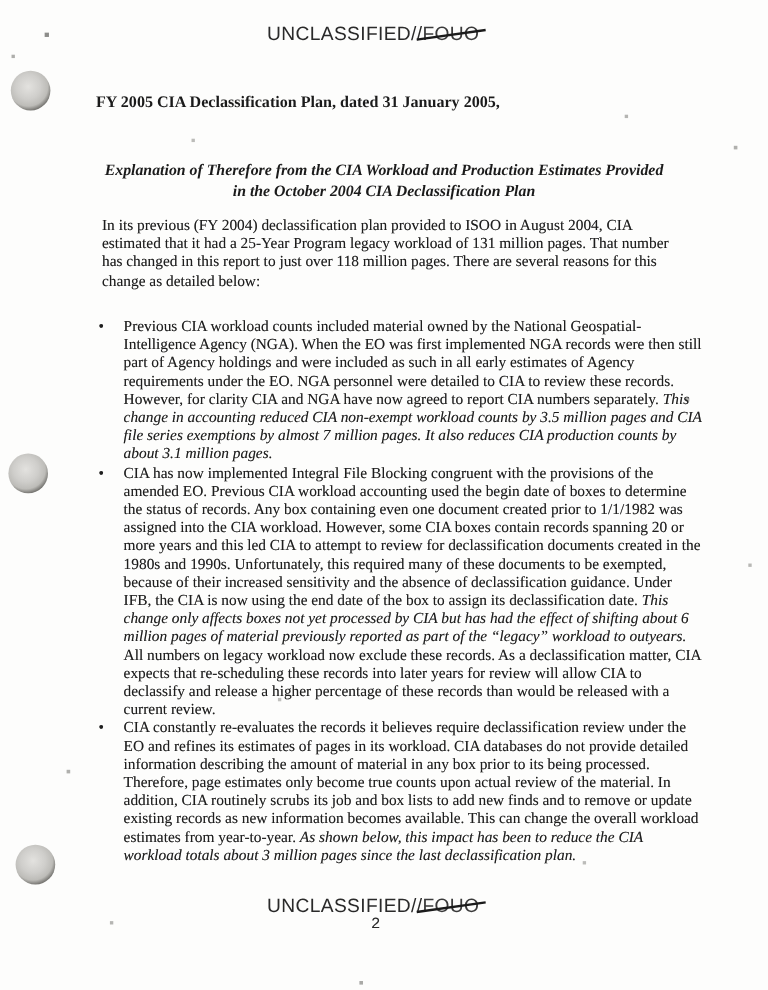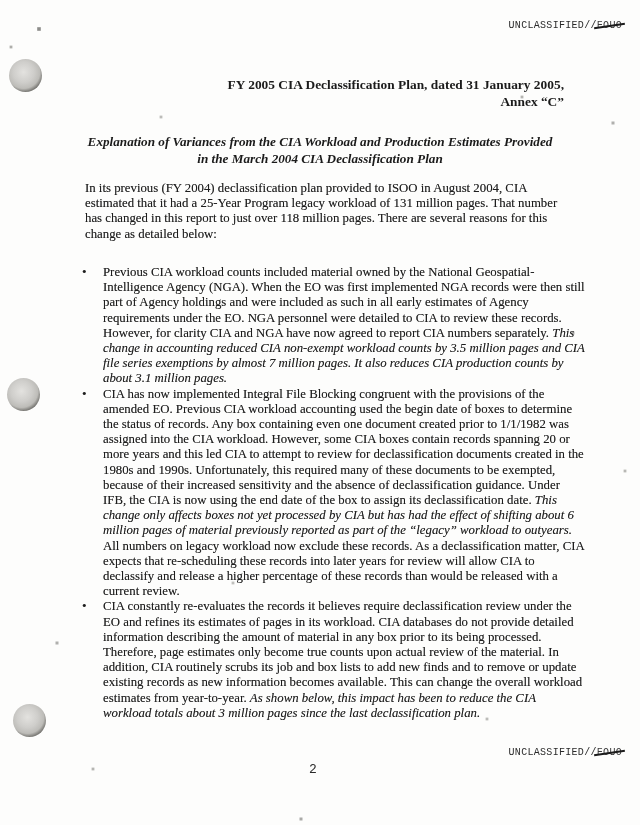--- a/index.html
+++ b/index.html
@@ -9,23 +9,23 @@
     height: 825px;
     background: #fdfdfc;
     overflow: hidden;
     font-family: "Liberation Serif", serif;
     color: #1e1e1e;
   }
   
   .class-banner {
     position: absolute;
     left: 0; right: 18px;
-    text-align: right;
-    font-family: Liberation Mono, monospace;
-    font-size: 10px;
+    text-align: center;
+    font-family: Liberation Sans, sans-serif;
+    font-size: 16px;
     letter-spacing: 0.3px;
     color: #2a2a2a;
     white-space: nowrap;
   }
   .banner-top { top: 20px; }
   .banner-bottom { top: 747px; }
   .caveat-struck {
     position: relative;
     display: inline-block;
     color: #3a3a3a;
@@ -49,21 +49,21 @@
     font-family: "Liberation Mono", monospace;
     font-size: 13px;
     color: #2a2a2a;
   }
   
   .doc-title {
     position: absolute;
     top: 77px;
     left: 80px;
     width: 484px;
-    text-align: right;
+    text-align: left;
     font-weight: bold;
     font-size: 13.4px;
     line-height: 16.5px;
     color: #1b1b1b;
   }
   .doc-subtitle {
     position: absolute;
     top: 134px;
     left: 58px;
     width: 524px;
@@ -148,26 +148,25 @@
   <div class="specks"></div>
 
   <div class="hole hole-1"></div>
   <div class="hole hole-2"></div>
   <div class="hole hole-3"></div>
 
   <div class="class-banner banner-top"><span>UNCLASSIFIED//</span><span class="caveat-struck">FOUO</span></div>
 
   <div class="doc-title">
     <div>FY 2005 CIA Declassification Plan, dated 31 January 2005,</div>
-    <div>Annex “C”</div>
   </div>
 
   <div class="doc-subtitle">
-    <div>Explanation of Variances from the CIA Workload and Production Estimates Provided</div>
-    <div>in the March 2004 CIA Declassification Plan</div>
+    <div>Explanation of Therefore from the CIA Workload and Production Estimates Provided</div>
+    <div>in the October 2004 CIA Declassification Plan</div>
   </div>
 
   <div class="intro">In its previous (FY 2004) declassification plan provided to ISOO in August 2004, CIA estimated that it had a 25-Year Program legacy workload of 131 million pages. That number has changed in this report to just over 118 million pages. There are several reasons for this change as detailed below:</div>
 
   <ul class="bullets">
     <li><span>Previous CIA workload counts included material owned by the National Geospatial-Intelligence Agency (NGA). When the EO was first implemented NGA records were then still part of Agency holdings and were included as such in all early estimates of Agency requirements under the EO. NGA personnel were detailed to CIA to review these records. However, for clarity CIA and NGA have now agreed to report CIA numbers separately. </span><span class="em">This change in accounting reduced CIA non-exempt workload counts by 3.5 million pages and CIA file series exemptions by almost 7 million pages. It also reduces CIA production counts by about 3.1 million pages.</span></li>
     <li><span>CIA has now implemented Integral File Blocking congruent with the provisions of the amended EO. Previous CIA workload accounting used the begin date of boxes to determine the status of records. Any box containing even one document created prior to 1/1/1982 was assigned into the CIA workload. However, some CIA boxes contain records spanning 20 or more years and this led CIA to attempt to review for declassification documents created in the 1980s and 1990s. Unfortunately, this required many of these documents to be exempted, because of their increased sensitivity and the absence of declassification guidance. Under IFB, the CIA is now using the end date of the box to assign its declassification date. </span><span class="em">This change only affects boxes not yet processed by CIA but has had the effect of shifting about 6 million pages of material previously reported as part of the “legacy” workload to outyears. </span><span>All numbers on legacy workload now exclude these records. As a declassification matter, CIA expects that re-scheduling these records into later years for review will allow CIA to declassify and release a higher percentage of these records than would be released with a current review.</span></li>
     <li><span>CIA constantly re-evaluates the records it believes require declassification review under the EO and refines its estimates of pages in its workload. CIA databases do not provide detailed information describing the amount of material in any box prior to its being processed. Therefore, page estimates only become true counts upon actual review of the material. In addition, CIA routinely scrubs its job and box lists to add new finds and to remove or update existing records as new information becomes available. This can change the overall workload estimates from year-to-year. </span><span class="em">As shown below, this impact has been to reduce the CIA workload totals about 3 million pages since the last declassification plan.</span></li>
   </ul>
 

